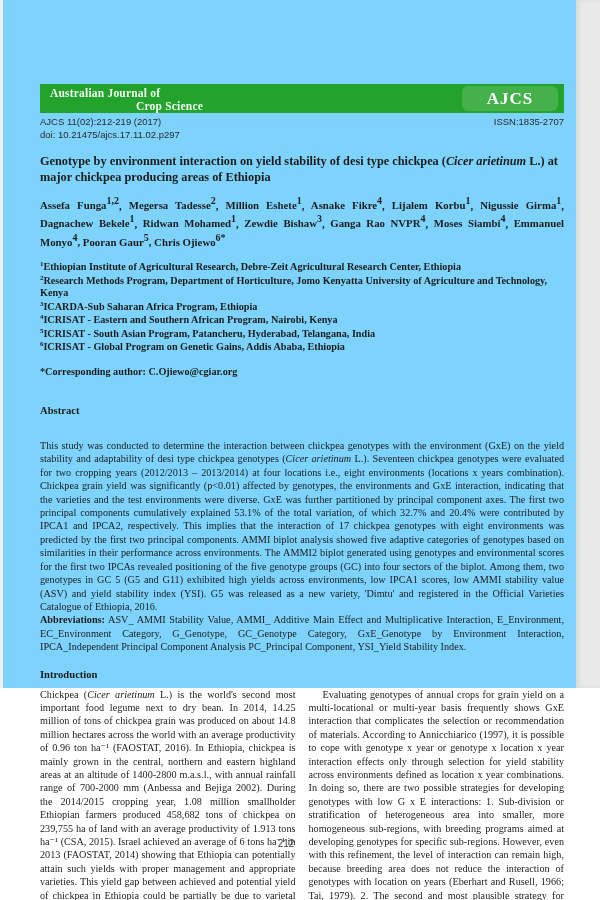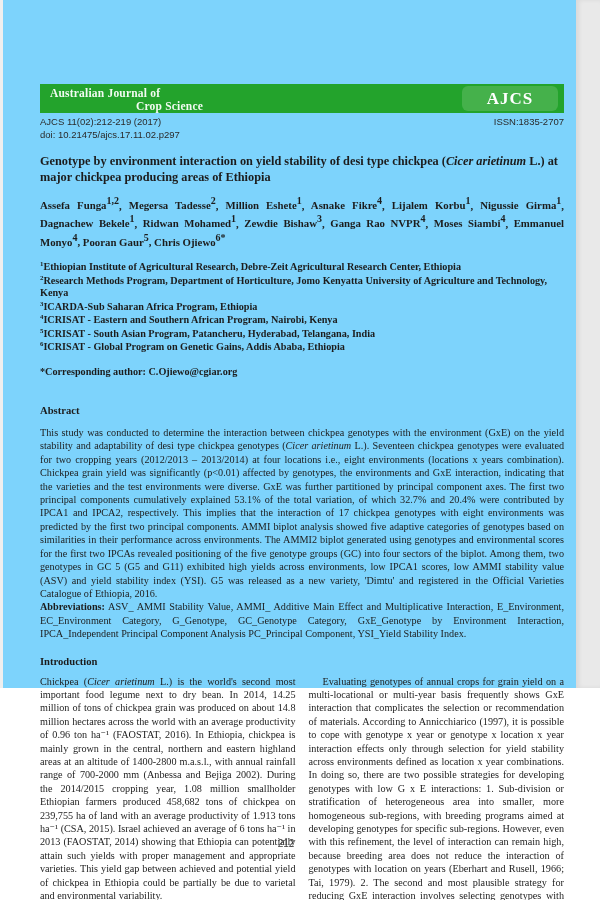--- a/index.html
+++ b/index.html
@@ -27,21 +27,21 @@
   .affiliations { margin-top:11px; }
   .aff { font-size:10.2px; font-weight:bold; line-height:1.2; }
   .aff sup { font-size:6.8px; }
 
   .corresponding { font-size:10.2px; font-weight:bold; margin-top:12px; }
 
   h2.sect { font-size:10.6px; font-weight:bold; margin-top:28px; }
   h2.sect.intro { margin-top:15px; }
 
   .body-text { font-size:10.2px; line-height:1.315; text-align:justify; }
-  .abstract-text { margin-top:10px; }
+  .abstract-text { margin-top:23px; }
   .kw { margin-top:11px; text-align:left; }
   .abbr { margin-top:0; }
   .kw b, .abbr b { font-weight:bold; }
   .body-text em { font-style:italic; }
 
   .columns { display:flex; gap:13px; margin-top:8px; }
   .col { width:50%; }
   .indent { text-indent:14px; }
 
   .pageno { position:absolute; top:838px; left:24px; width:524px; text-align:center; font-family:"Liberation Sans","DejaVu Sans",sans-serif; font-size:10px; color:#3a3a3a; }

